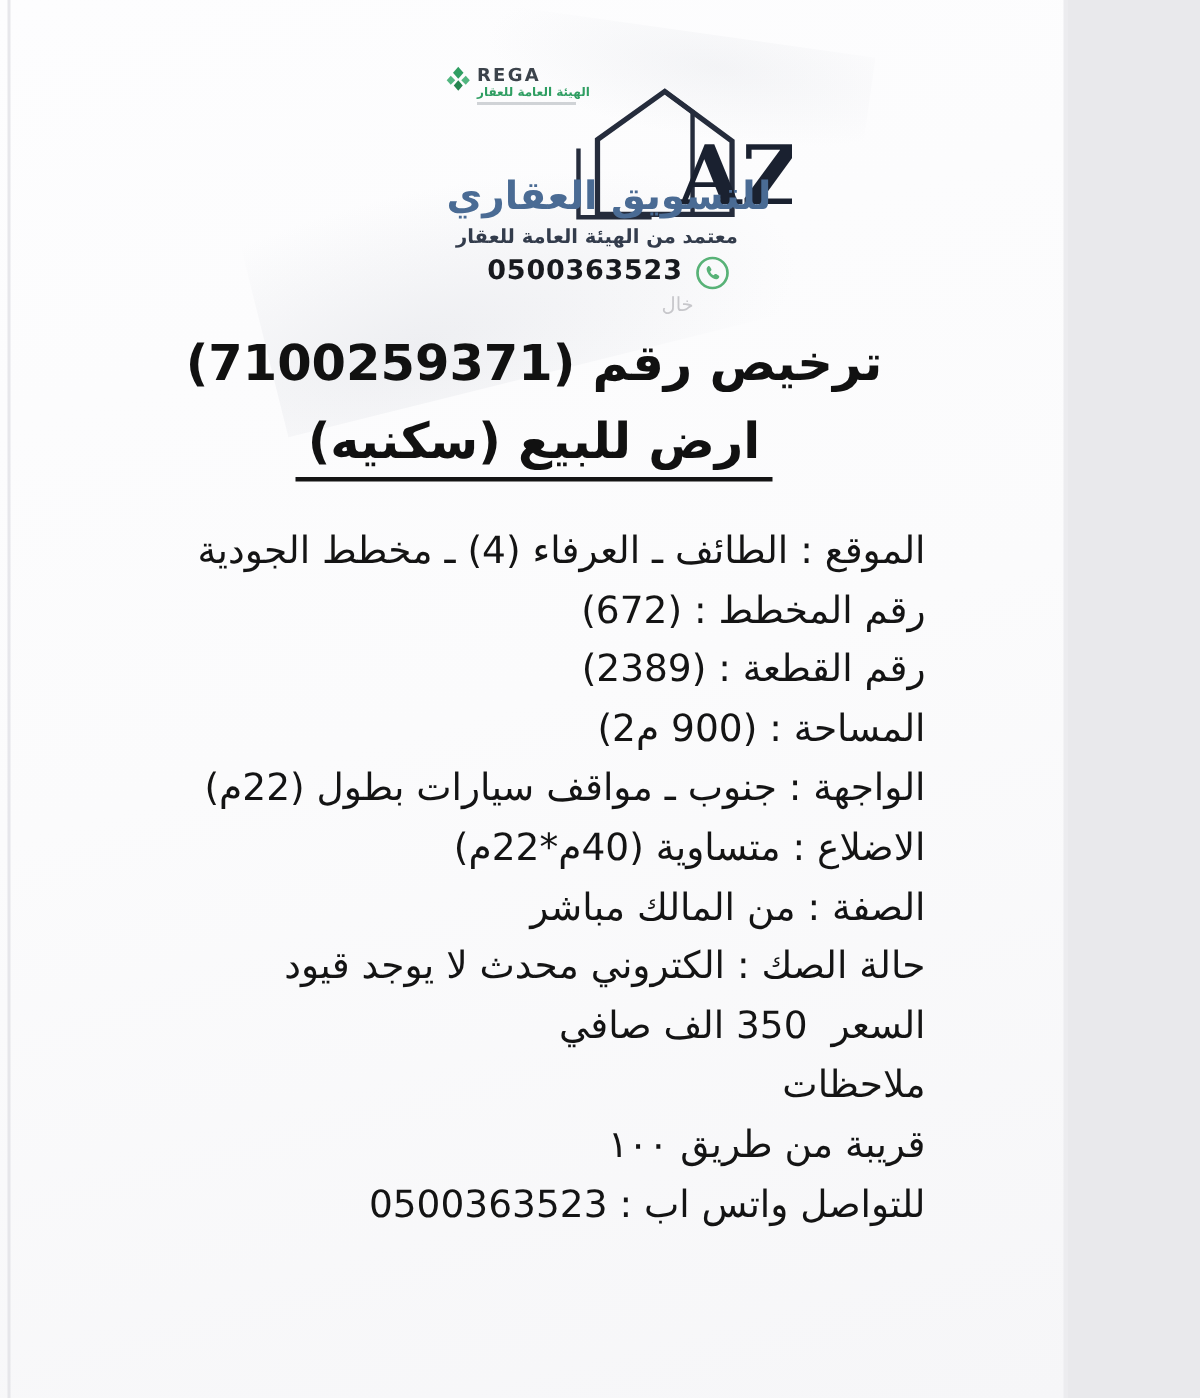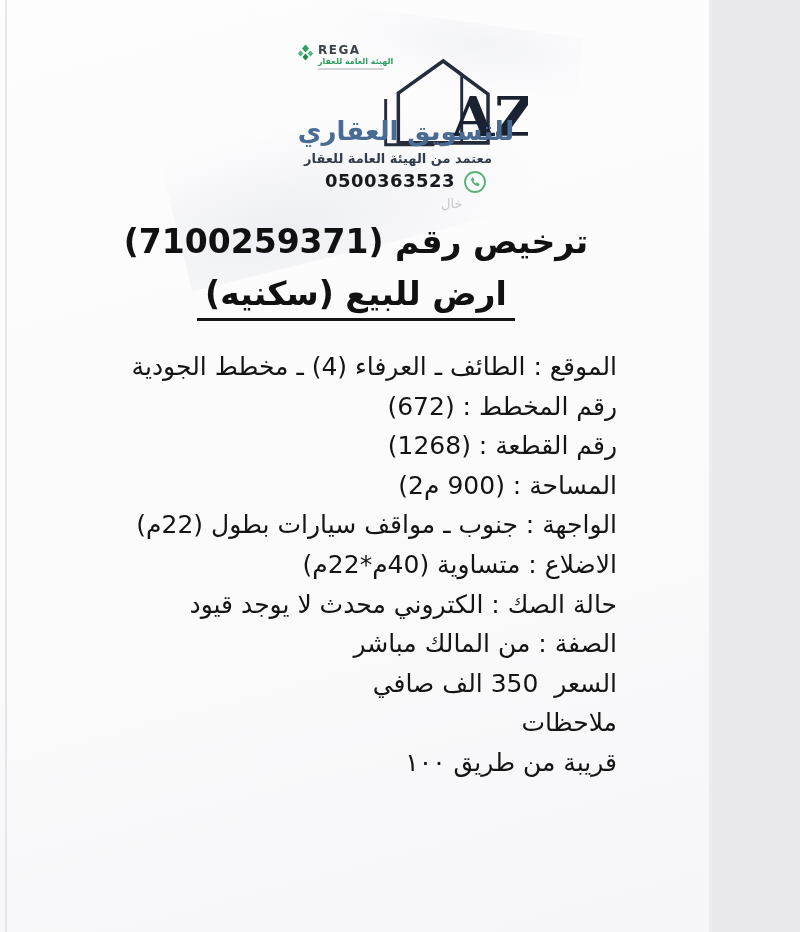--- a/index.html
+++ b/index.html
@@ -90,23 +90,24 @@
   <div class="watermark">خال</div>
 
   <div class="license">ترخيص رقم (7100259371)</div>
   <div class="sale">
     <span>ارض للبيع (سكنيه)</span>
   </div>
 
   <div class="details">
     <div class="line">الموقع : الطائف ـ العرفاء (4) ـ مخطط الجودية</div>
     <div class="line">رقم المخطط : (672)</div>
-    <div class="line">رقم القطعة : (1268)</div>
+    <div class="line">رقم القطعة : (2389)</div>
     <div class="line">المساحة : (900 م2)</div>
     <div class="line">الواجهة : جنوب ـ مواقف سيارات بطول (22م)</div>
     <div class="line">الاضلاع : متساوية (40م*22م)</div>
+    <div class="line">الصفة : من المالك مباشر</div>
     <div class="line">حالة الصك : الكتروني محدث لا يوجد قيود</div>
-    <div class="line">الصفة : من المالك مباشر</div>
     <div class="line">السعر &nbsp;350 الف صافي</div>
     <div class="line">ملاحظات</div>
     <div class="line">قريبة من طريق ١٠٠</div>
+    <div class="line">للتواصل واتس اب : 0500363523</div>
   </div>
 </div>
 
 </body></html>

